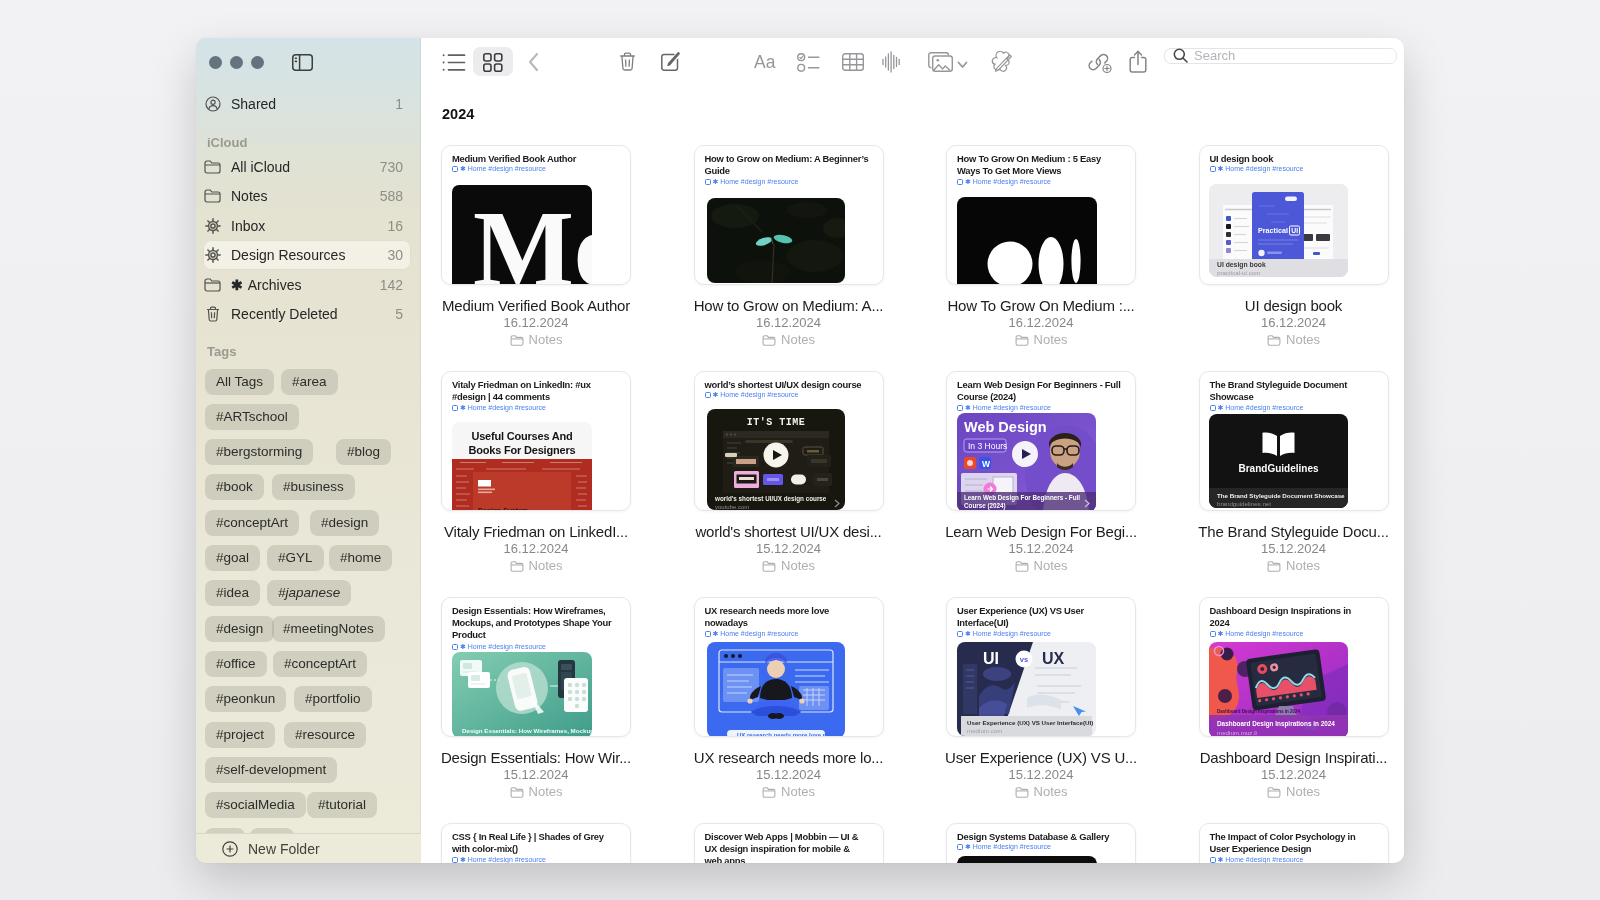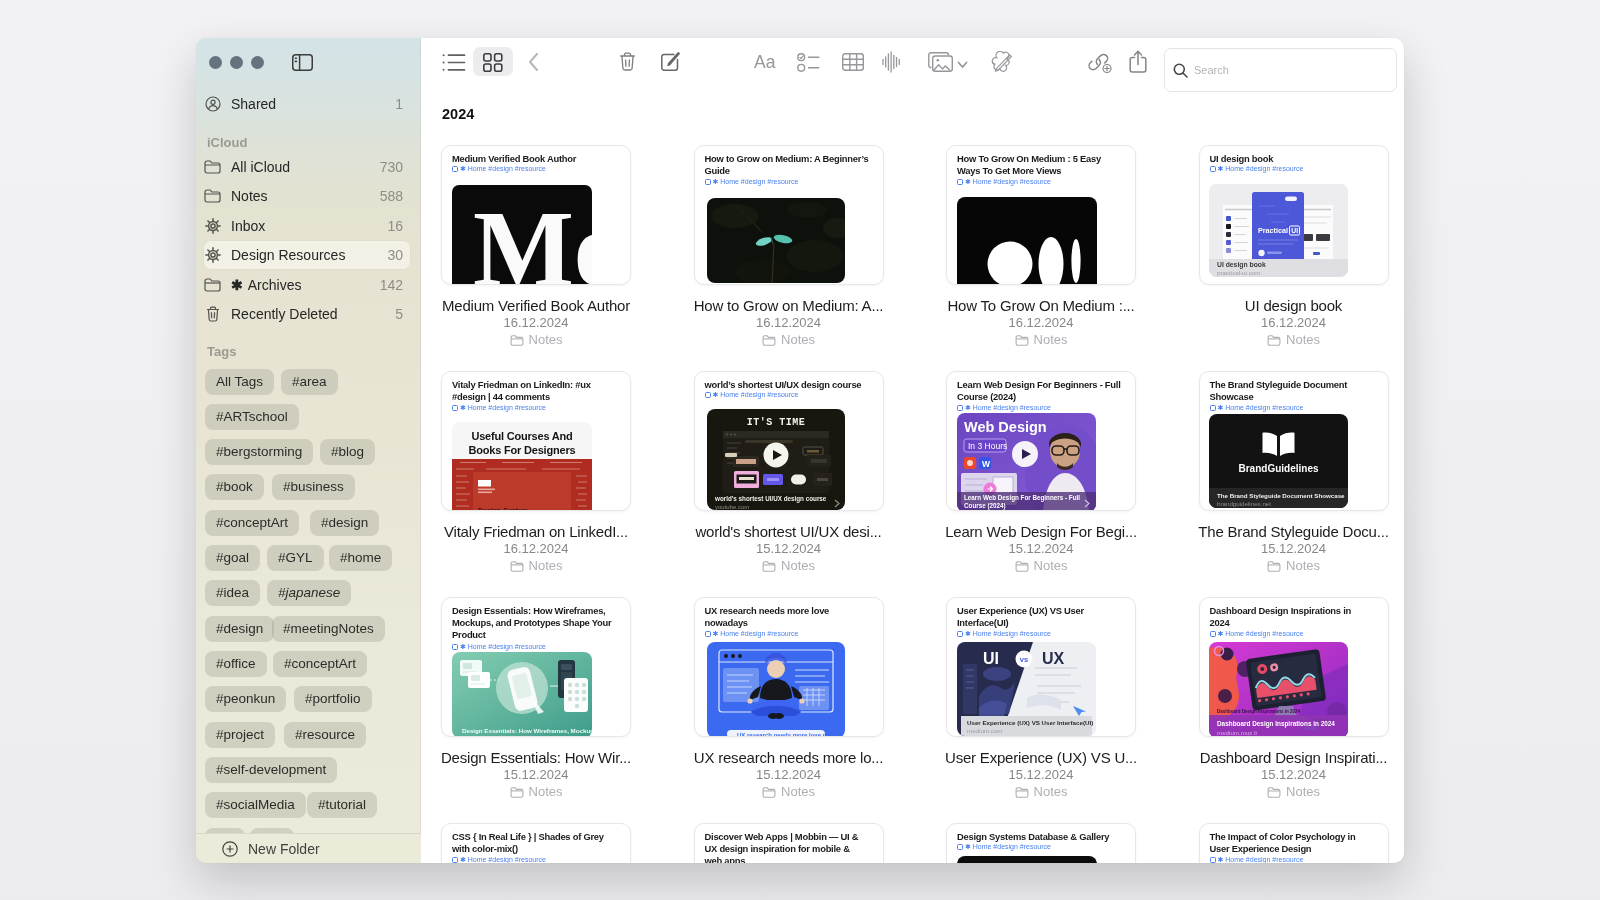--- a/index.html
+++ b/index.html
@@ -16,21 +16,21 @@
 .srow .ic { width:17px; margin-right:10px; display:flex; justify-content:center; color:#52524e; }
 .srow .cnt { margin-left:auto; margin-right:7px; color:#8e8d86; font-size:14px; }
 .shead { position:absolute; left:11px; font-size:13px; font-weight:bold; color:#9b9a90; }
 .sel { background:rgba(255,253,246,0.55); border-radius:7px; box-shadow:0 0 0 0.5px rgba(0,0,0,0.04); }
 .tag { position:absolute; height:26px; line-height:26px; background:rgba(150,148,132,0.30); border-radius:8px; padding:0 11px; font-size:13.5px; color:#2c2c2a; }
 #newfolder { position:absolute; left:0; right:0; bottom:0; height:30px; background:#ecead9; border-top:1px solid rgba(0,0,0,0.08); display:flex; align-items:center; font-size:14px; color:#43423e; }
 
 #main { position:relative; flex:1; background:#ffffff; }
 .tic { position:absolute; top:48px; color:#7a7a7e; }
 #gallerysel { position:absolute; left:52px; top:9px; width:40px; height:29px; background:#ececee; border-radius:7px; }
-#search { position:absolute; left:743px; top:10px; width:233px; height:44px; border:1px solid #e4e4e7; border-radius:7px; background:#fff; display:flex; align-items:center; padding-left:8px; color:#b4b4ba; font-size:11px; }
+#search { position:absolute; left:743px; top:10px; width:233px; height:16px; border:1px solid #e4e4e7; border-radius:7px; background:#fff; display:flex; align-items:flex-end; padding-left:8px; color:#b4b4ba; font-size:13px; }
 #h2024 { position:absolute; left:21px; top:68px; font-size:14.5px; font-weight:bold; color:#111; }
 .card { position:absolute; width:190px; height:140px; background:#fff; border:1px solid #e7e7ea; border-radius:10px; box-shadow:0 1px 3px rgba(0,0,0,0.05); overflow:hidden; }
 .ct { position:absolute; left:10px; top:6.5px; width:180px; font-size:9.4px; font-weight:bold; color:#1b1b1d; line-height:12.4px; letter-spacing:-0.25px; white-space:nowrap; }
 .ctags { position:absolute; left:10px; width:172px; font-size:7px; color:#4a80ee; white-space:nowrap; }
 .ctags .sq { display:inline-block; width:6px; height:6px; border:1px solid #4a80ee; border-radius:1.5px; vertical-align:-1px; }
 .cimg { position:absolute; left:10px; width:140px; border-radius:8px; overflow:hidden; }
 .under { position:absolute; width:226px; text-align:center; }
 .ut { font-size:15px; color:#1d1d1f; letter-spacing:-0.2px; }
 .ud { font-size:13px; color:#87868b; margin-top:1px; }
 .un { font-size:13px; color:#afaeb4; margin-top:1.5px; }
@@ -114,21 +114,21 @@
           <svg width="14" height="16" viewBox="0 0 14 16" fill="none" stroke="#52524e" stroke-width="1.2">
             <path d="M1 3.5 h12 M4.5 3.5 v-1.2 a1.2 1.2 0 0 1 1.2-1.2 h2.6 a1.2 1.2 0 0 1 1.2 1.2 v1.2 M2.4 3.5 l0.8 10 a1.6 1.6 0 0 0 1.6 1.5 h4.4 a1.6 1.6 0 0 0 1.6-1.5 l0.8-10"></path>
             <path d="M5.4 6.3 l0.3 6 M8.6 6.3 l-0.3 6"></path>
           </svg>
         </span>Recently Deleted<span class="cnt">5</span></div>
     <div class="shead" style="top:306px;">Tags</div>
     <div class="tag" style="left:9px;top:331px;">All Tags</div>
       <div class="tag" style="left:85px;top:331px;">#area</div>
     <div class="tag" style="left:9px;top:366px;">#ARTschool</div>
     <div class="tag" style="left:9px;top:401px;">#bergstorming</div>
-      <div class="tag" style="left:124px;top:401px;">#blog</div>
+      <div class="tag" style="left:140px;top:401px;">#blog</div>
     <div class="tag" style="left:9px;top:436px;">#book</div>
       <div class="tag" style="left:76px;top:436px;">#business</div>
     <div class="tag" style="left:9px;top:472px;">#conceptArt</div>
       <div class="tag" style="left:114px;top:472px;">#design</div>
     <div class="tag" style="left:9px;top:507px;">#goal</div>
       <div class="tag" style="left:71px;top:507px;">#GYL</div>
       <div class="tag" style="left:133px;top:507px;text-align:center;">#home</div>
     <div class="tag" style="left:9px;top:542px;">#idea</div>
       <div class="tag" style="left:71px;top:542px;font-style:italic;">#japanese</div>
     <div class="tag" style="left:9px;top:578px;">#design</div>

